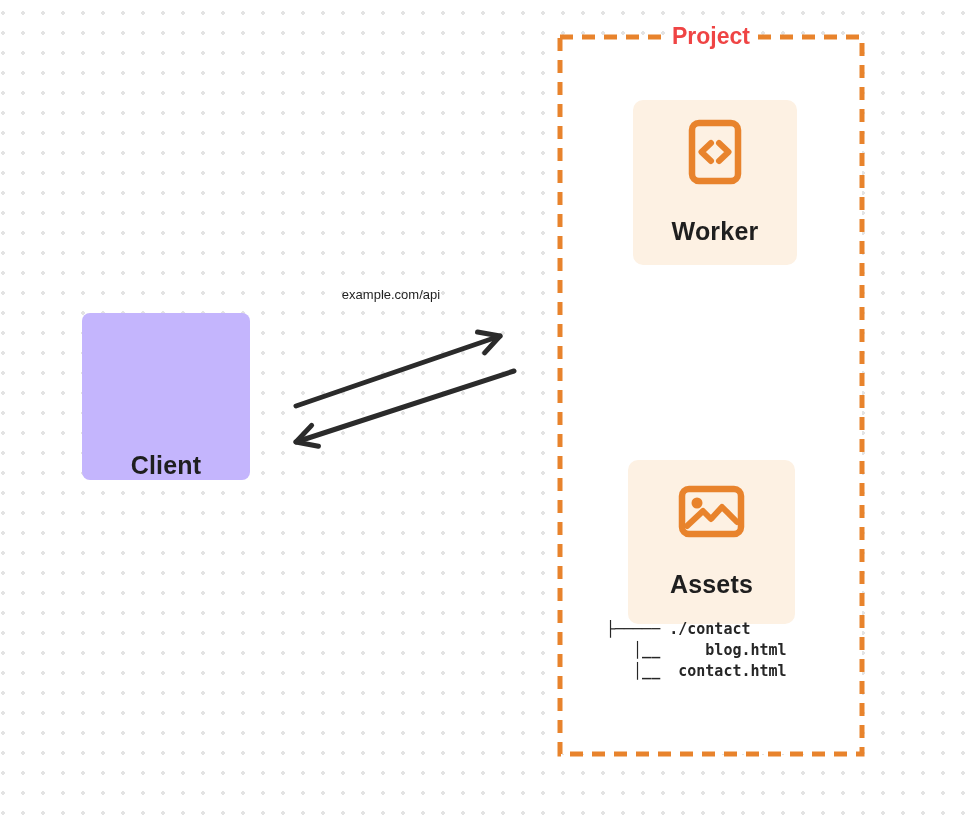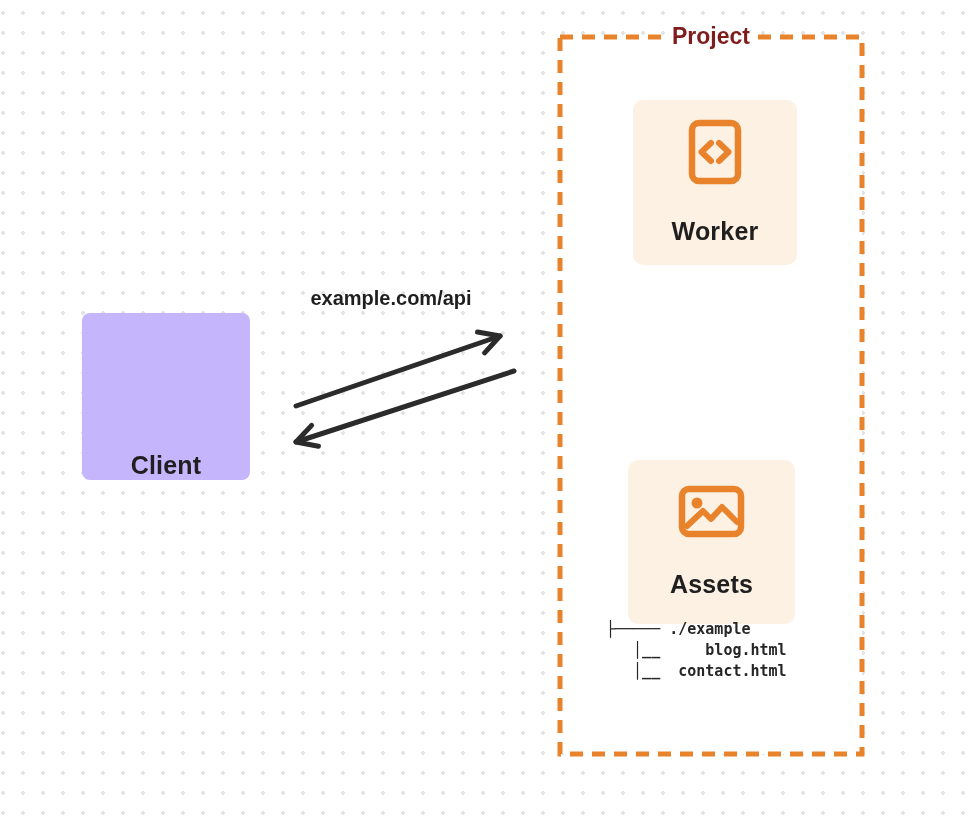--- a/index.html
+++ b/index.html
@@ -40,34 +40,34 @@
   .client-box .node-label {
     font-size: 25px;
     font-weight: bold;
     letter-spacing: 0.2px;
   }
 
   
   .request-label {
     left: 391px; top: 287px;
     transform: translateX(-50%);
-    font-size: 20px;
-    font-weight: bold;
+    font-size: 13px;
+    font-weight: normal;
     white-space: nowrap;
   }
 
   
   .project-label {
     left: 711px; top: 21px;
     transform: translateX(-50%);
     background: #ffffff;
     padding: 0 6px;
     font-size: 23px;
     font-weight: bold;
-    color: #7f1d1d;
+    color: #ef4444;
     white-space: nowrap;
     line-height: 30px;
   }
 
   
   .node-card {
     background: #fdf1e3;
     border-radius: 10px;
     display: flex;
     flex-direction: column;
@@ -136,16 +136,16 @@
     <svg width="67" height="53" viewBox="0 0 67 53" xmlns="http://www.w3.org/2000/svg">
       <rect x="4" y="4" width="59" height="45" rx="7" fill="none" stroke="#e8832c" stroke-width="6.5"></rect>
       <circle cx="19" cy="18" r="5.5" fill="#e8832c"></circle>
       <path d="M9 41 L25 26 L33 34 L44 22 L59 37" fill="none" stroke="#e8832c" stroke-width="6" stroke-linecap="round" stroke-linejoin="round"></path>
     </svg>
   </span>
   <span class="node-label">Assets</span>
 </div>
 
 <div class="abs file-tree">
-  <div class="tree-line">├───── ./example</div>
+  <div class="tree-line">├───── ./contact</div>
   <div class="tree-line">   │__     blog.html</div>
   <div class="tree-line">   │__  contact.html</div>
 </div>
 
 </body></html>

